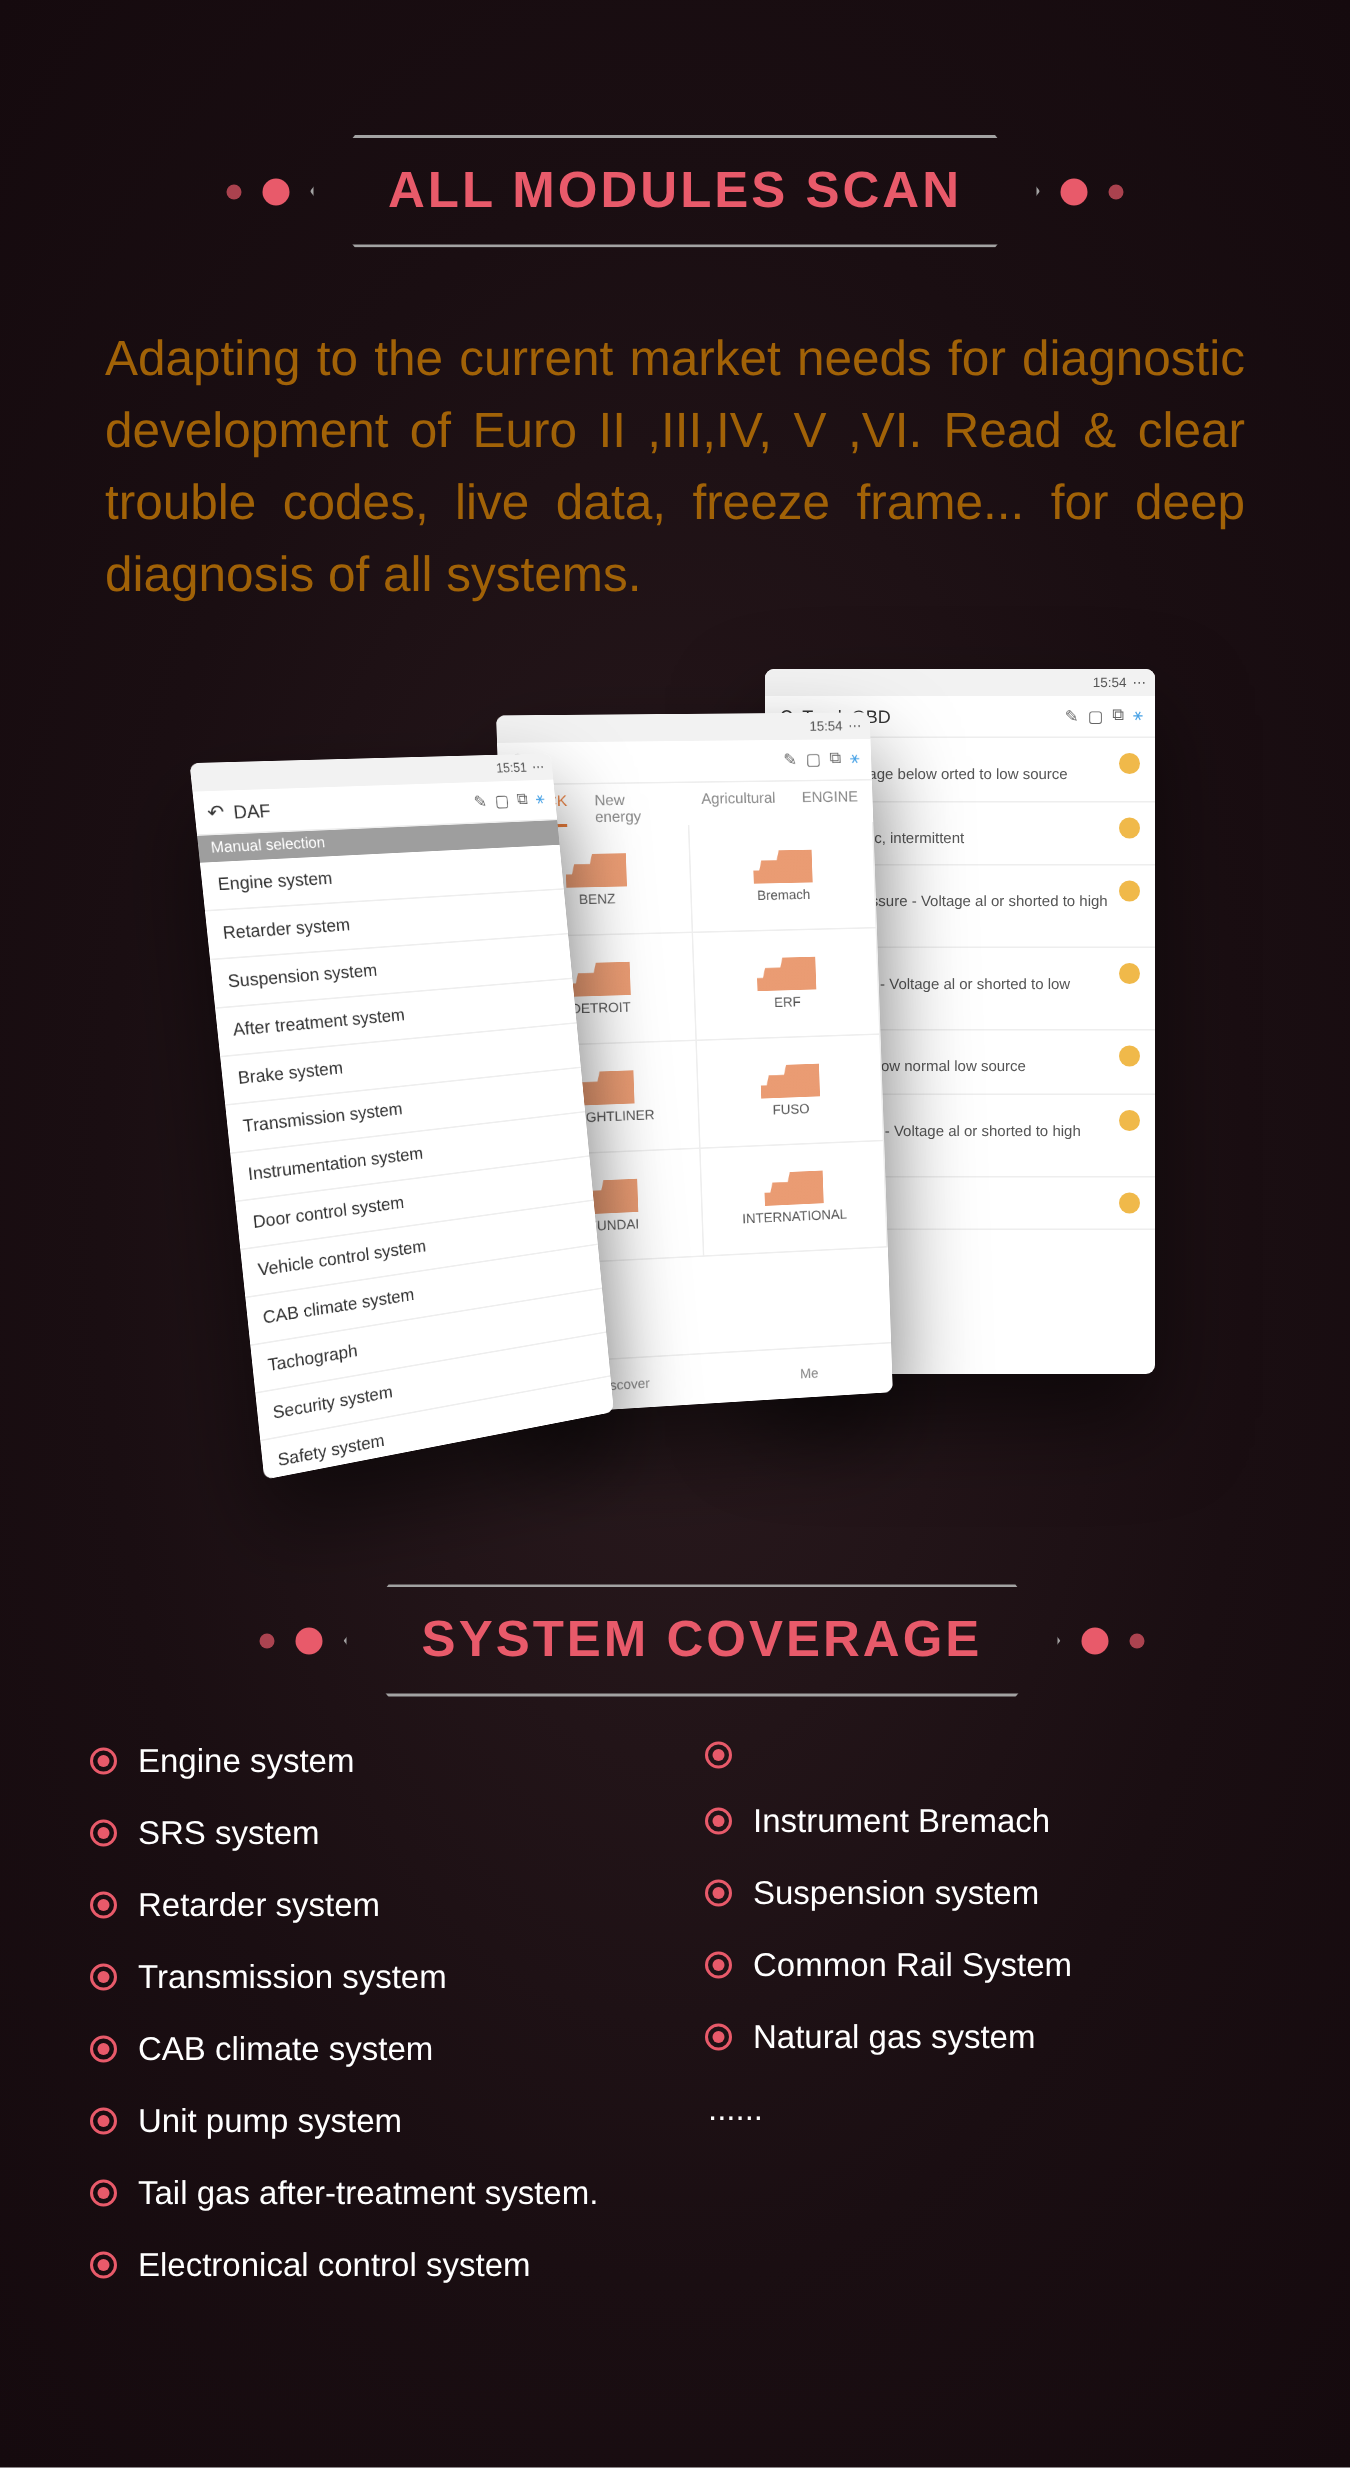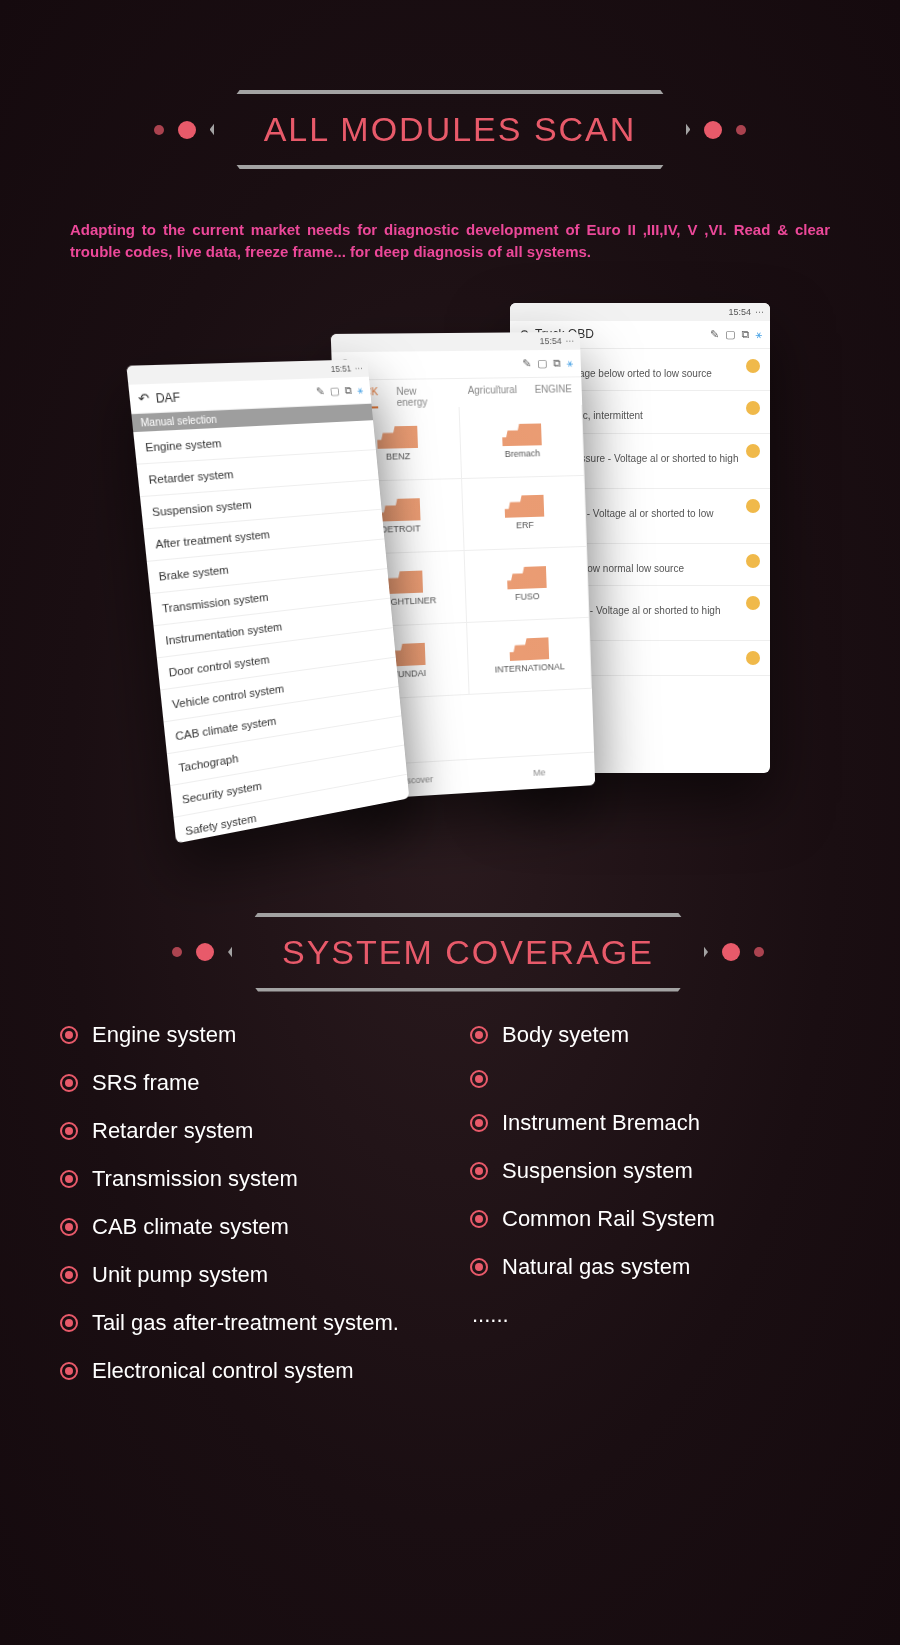--- a/index.html
+++ b/index.html
@@ -21,39 +21,39 @@
     gap: 14px;
     margin-top: 90px;
   }
   .dot-sm, .dot-lg {
     border-radius: 50%;
     display: inline-block;
   }
   .dot-sm { width: 10px; height: 10px; background: #e85a6a; opacity: .7; }
   .dot-lg { width: 18px; height: 18px; background: #e85a6a; }
   .pill {
-    border: 4px solid #a3a3a3;
+    border: 2px solid #a3a3a3;
     padding: 16px 50px;
     font-size: 34px;
-    font-weight: 400;
+    font-weight: 700;
     letter-spacing: 2px;
     color: #e85a6a;
     position: relative;
     clip-path: polygon(30px 0, calc(100% - 30px) 0, 100% 50%, calc(100% - 30px) 100%, 30px 100%, 0 50%);
     background: transparent;
   }
 
   .desc {
-    color: #ec4899;
-    font-size: 15px;
+    color: #a16207;
+    font-size: 33px;
     line-height: 1.45;
     text-align: justify;
     width: 760px;
     margin: 50px auto 0;
-    font-weight: 700;
+    font-weight: 400;
   }
 
   
   .phones {
     position: relative;
     width: 900px;
     height: 640px;
     margin-top: 10px;
   }
   .phone {
@@ -328,21 +328,21 @@
 </div>
 
 <div class="coverage">
   <div class="cov-col" id="cov-left">
       <div class="cov-item">
         <span class="ring"></span>
         <span>Engine system</span>
       </div>
       <div class="cov-item">
         <span class="ring"></span>
-        <span>SRS frame</span>
+        <span>SRS system</span>
       </div>
       <div class="cov-item">
         <span class="ring"></span>
         <span>Retarder system</span>
       </div>
       <div class="cov-item">
         <span class="ring"></span>
         <span>Transmission system</span>
       </div>
       <div class="cov-item">
@@ -358,24 +358,20 @@
         <span>Tail gas after-treatment system.</span>
       </div>
       <div class="cov-item">
         <span class="ring"></span>
         <span>Electronical control system</span>
       </div>
     </div>
   <div class="cov-col" id="cov-right">
       <div class="cov-item">
         <span class="ring"></span>
-        <span>Body syetem</span>
-      </div>
-      <div class="cov-item">
-        <span class="ring"></span>
       </div>
       <div class="cov-item">
         <span class="ring"></span>
         <span>Instrument Bremach</span>
       </div>
       <div class="cov-item">
         <span class="ring"></span>
         <span>Suspension system</span>
       </div>
       <div class="cov-item">

